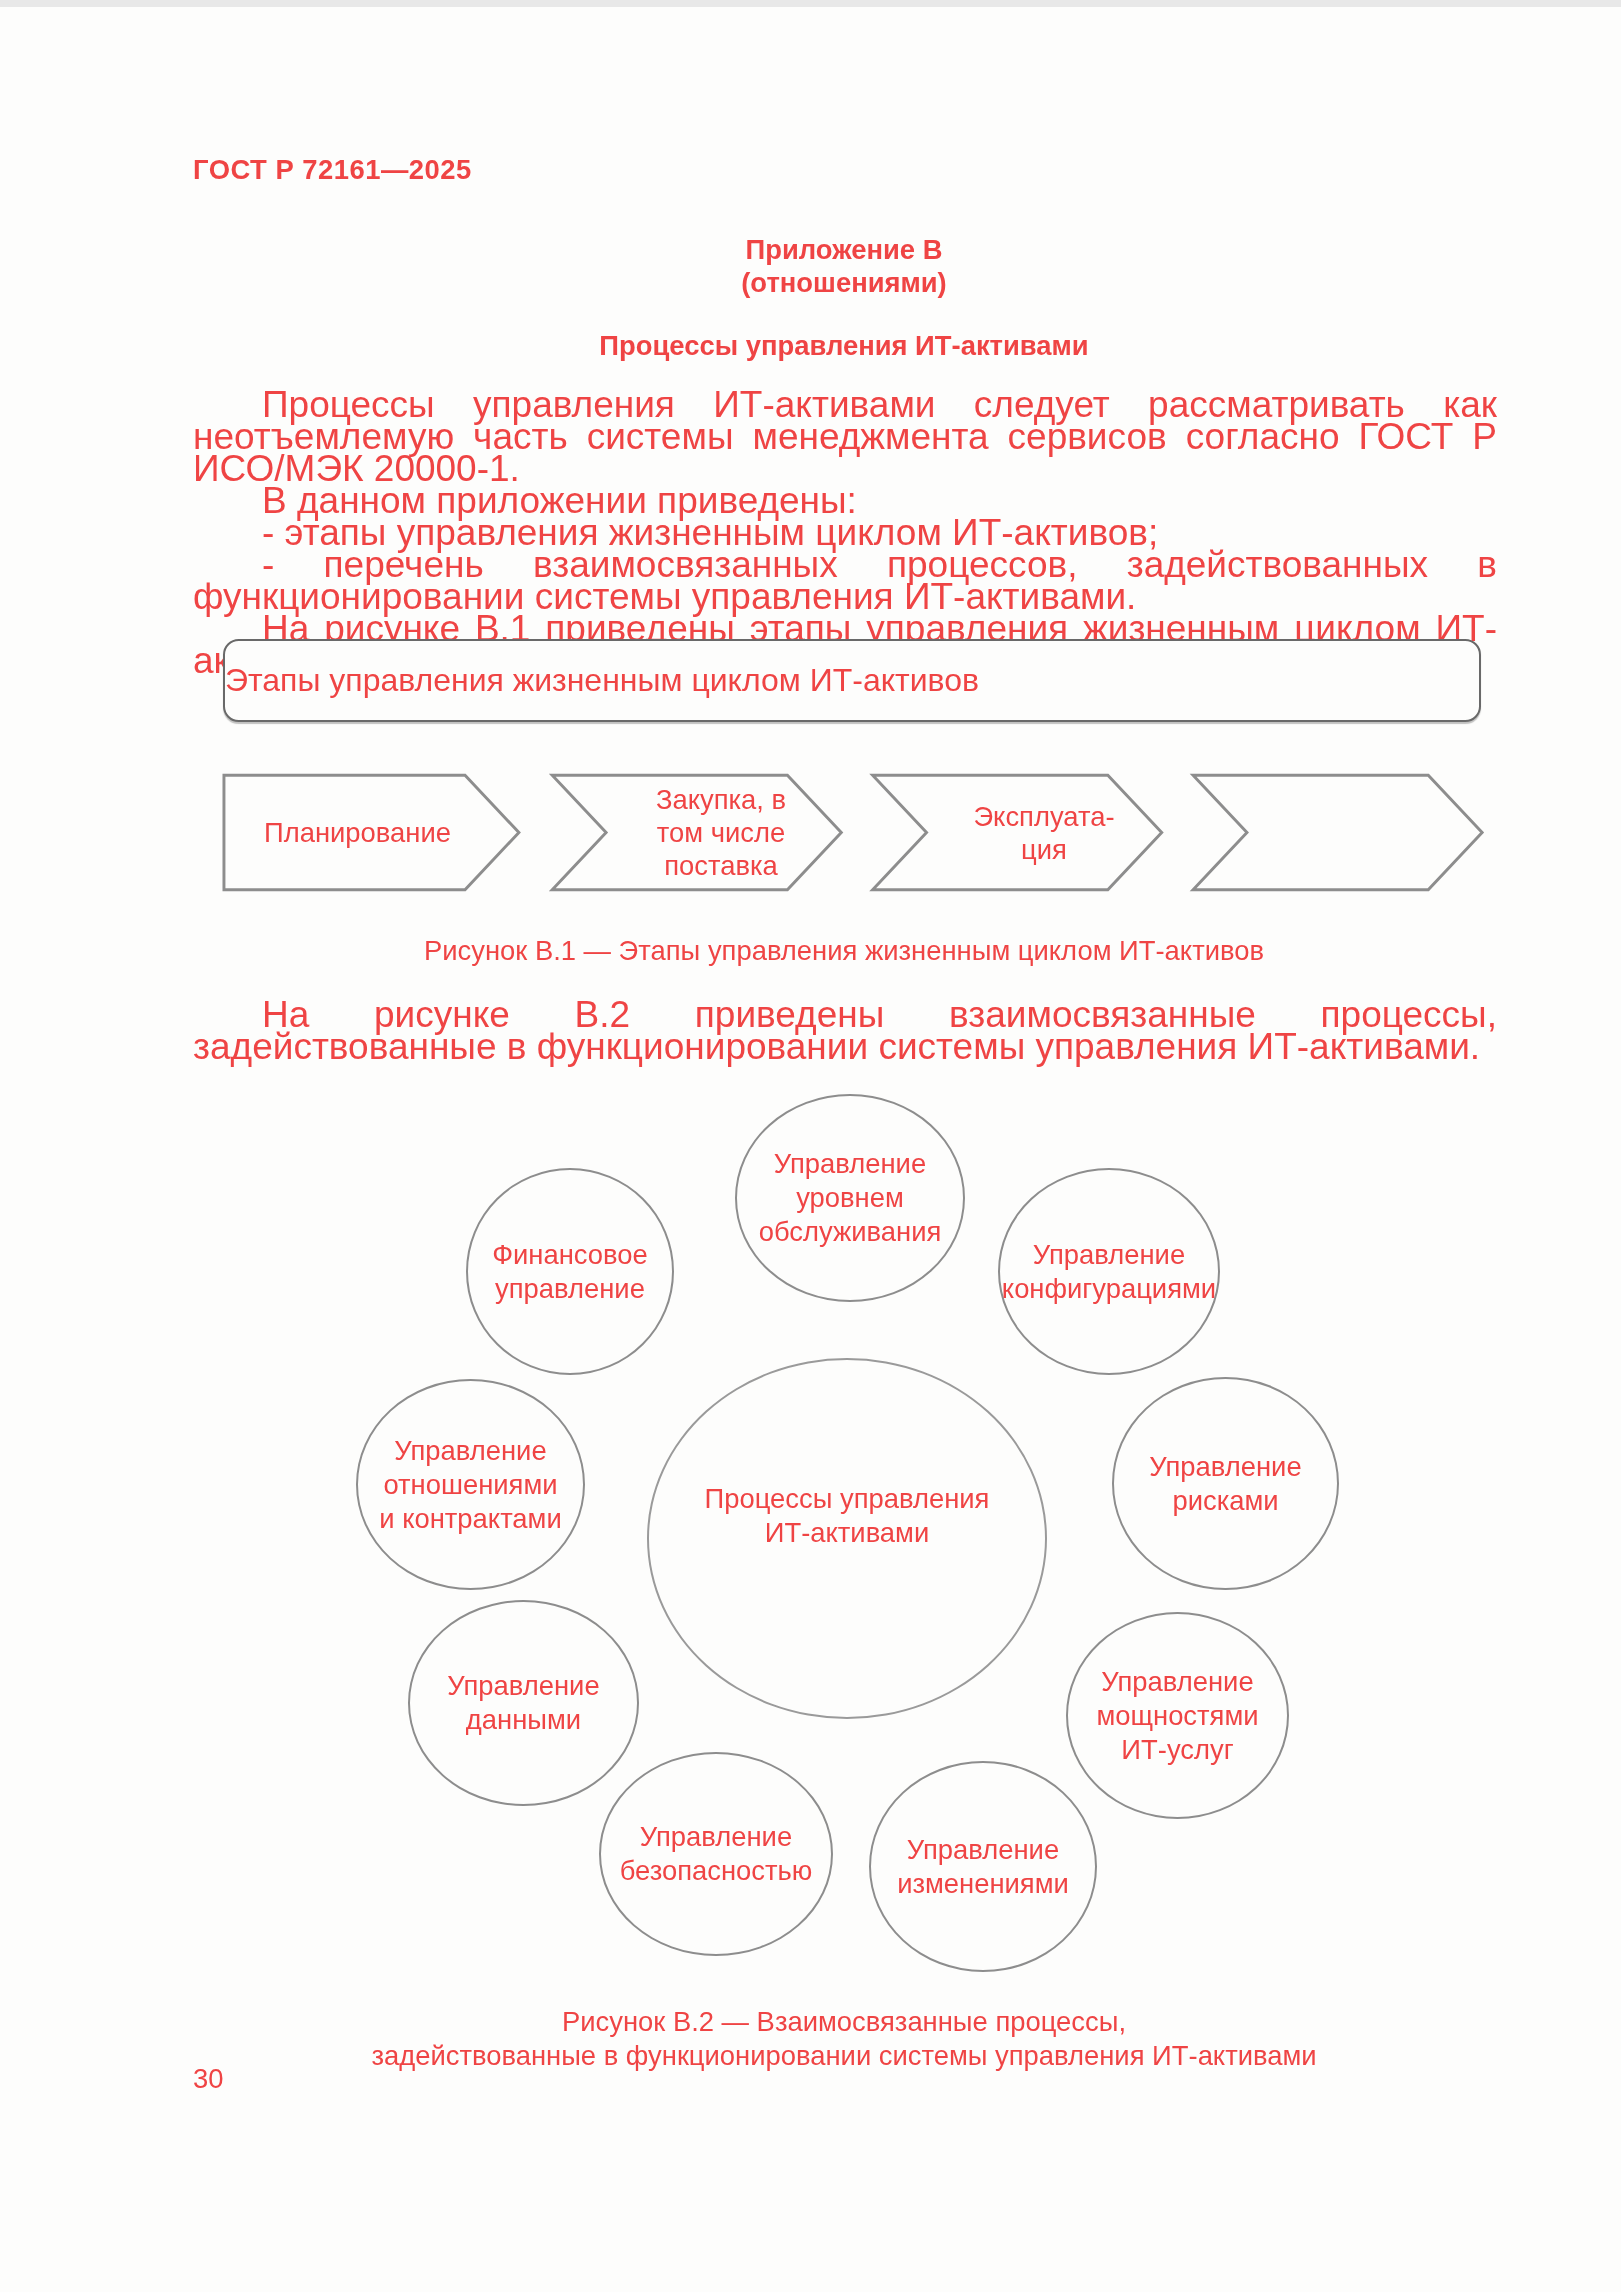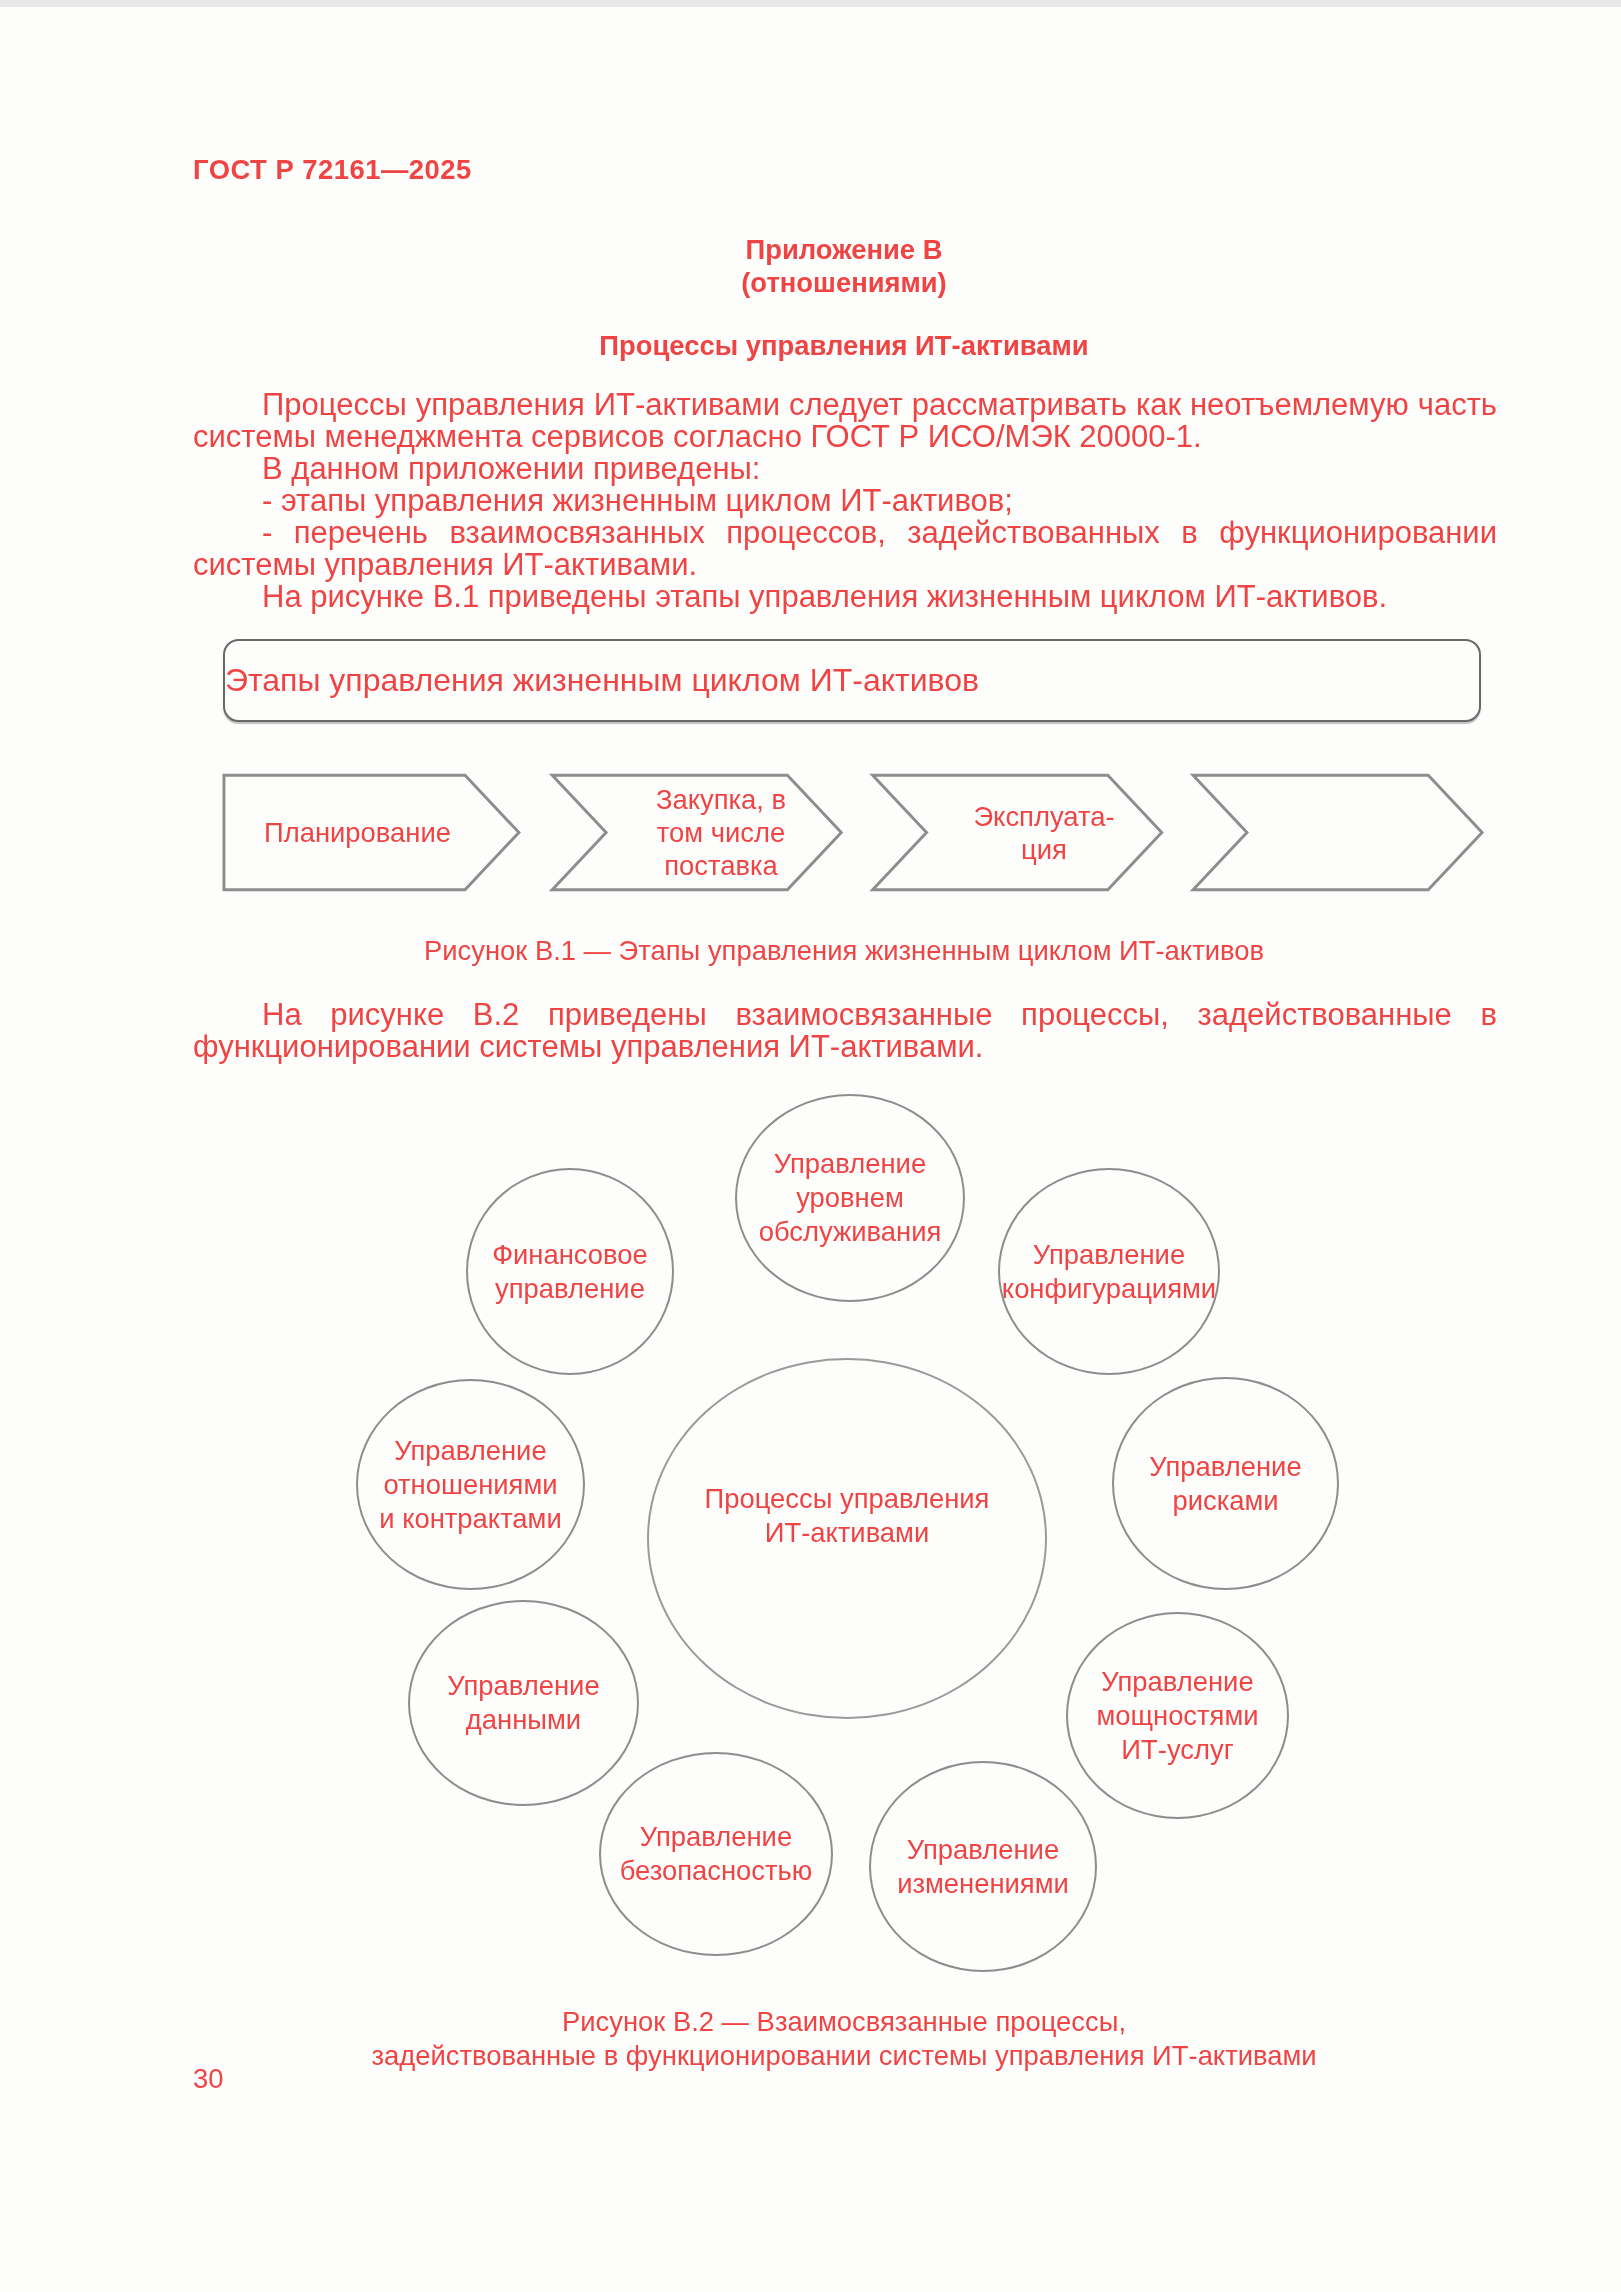--- a/index.html
+++ b/index.html
@@ -32,21 +32,21 @@
     font-size: 27.4px; line-height: 33px;
   }
   .appendix-heading {
     left: 193px; top: 323px; width: 1302px;
     text-align: center; font-weight: bold; font-size: 27.4px;
   }
 
   
   .text-block {
     left: 193px; width: 1304px;
-    font-size: 31px; line-height: 32px;
+    font-size: 37px; line-height: 32px;
     text-align: justify;
   }
   .text-block p { margin: 0; text-indent: 69px; }
   .tb1 { top: 382px; }
   .tb2 { top: 992px; }
 
   
   .fig1-titlebox {
     left: 223px; top: 632px; width: 1258px; height: 83px;
     border: 2.9px solid #696969; border-radius: 15.7px;

